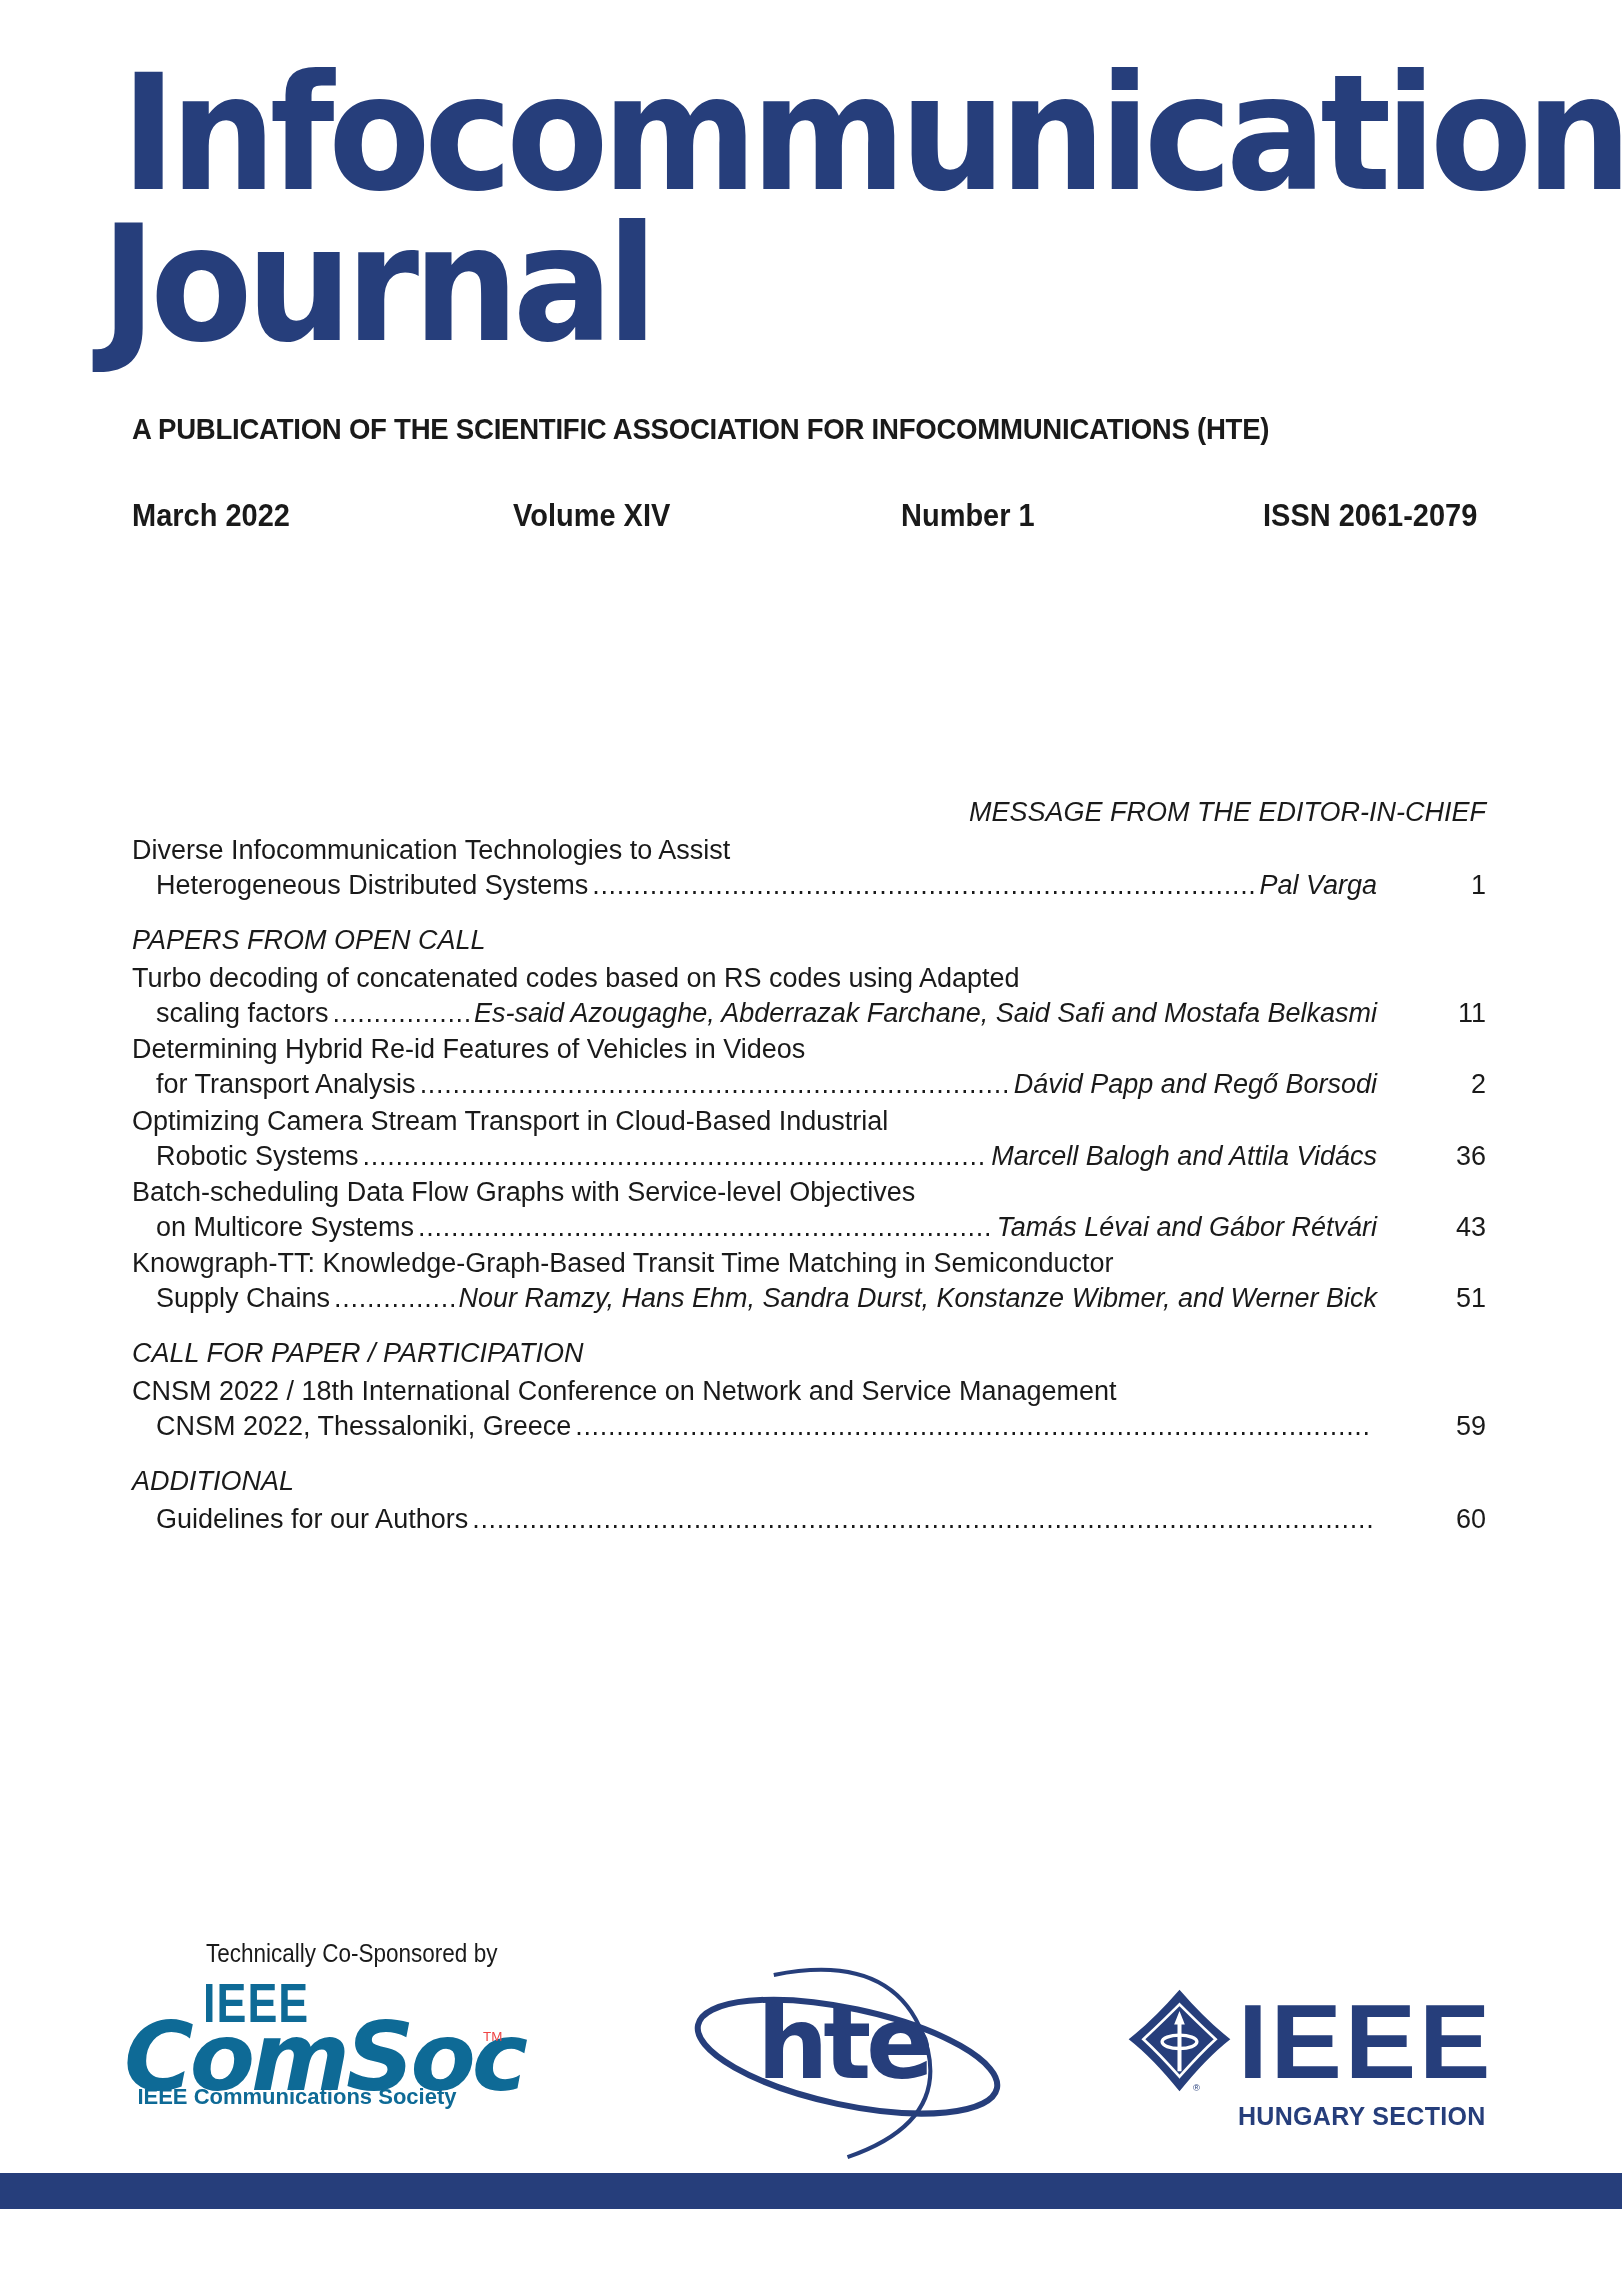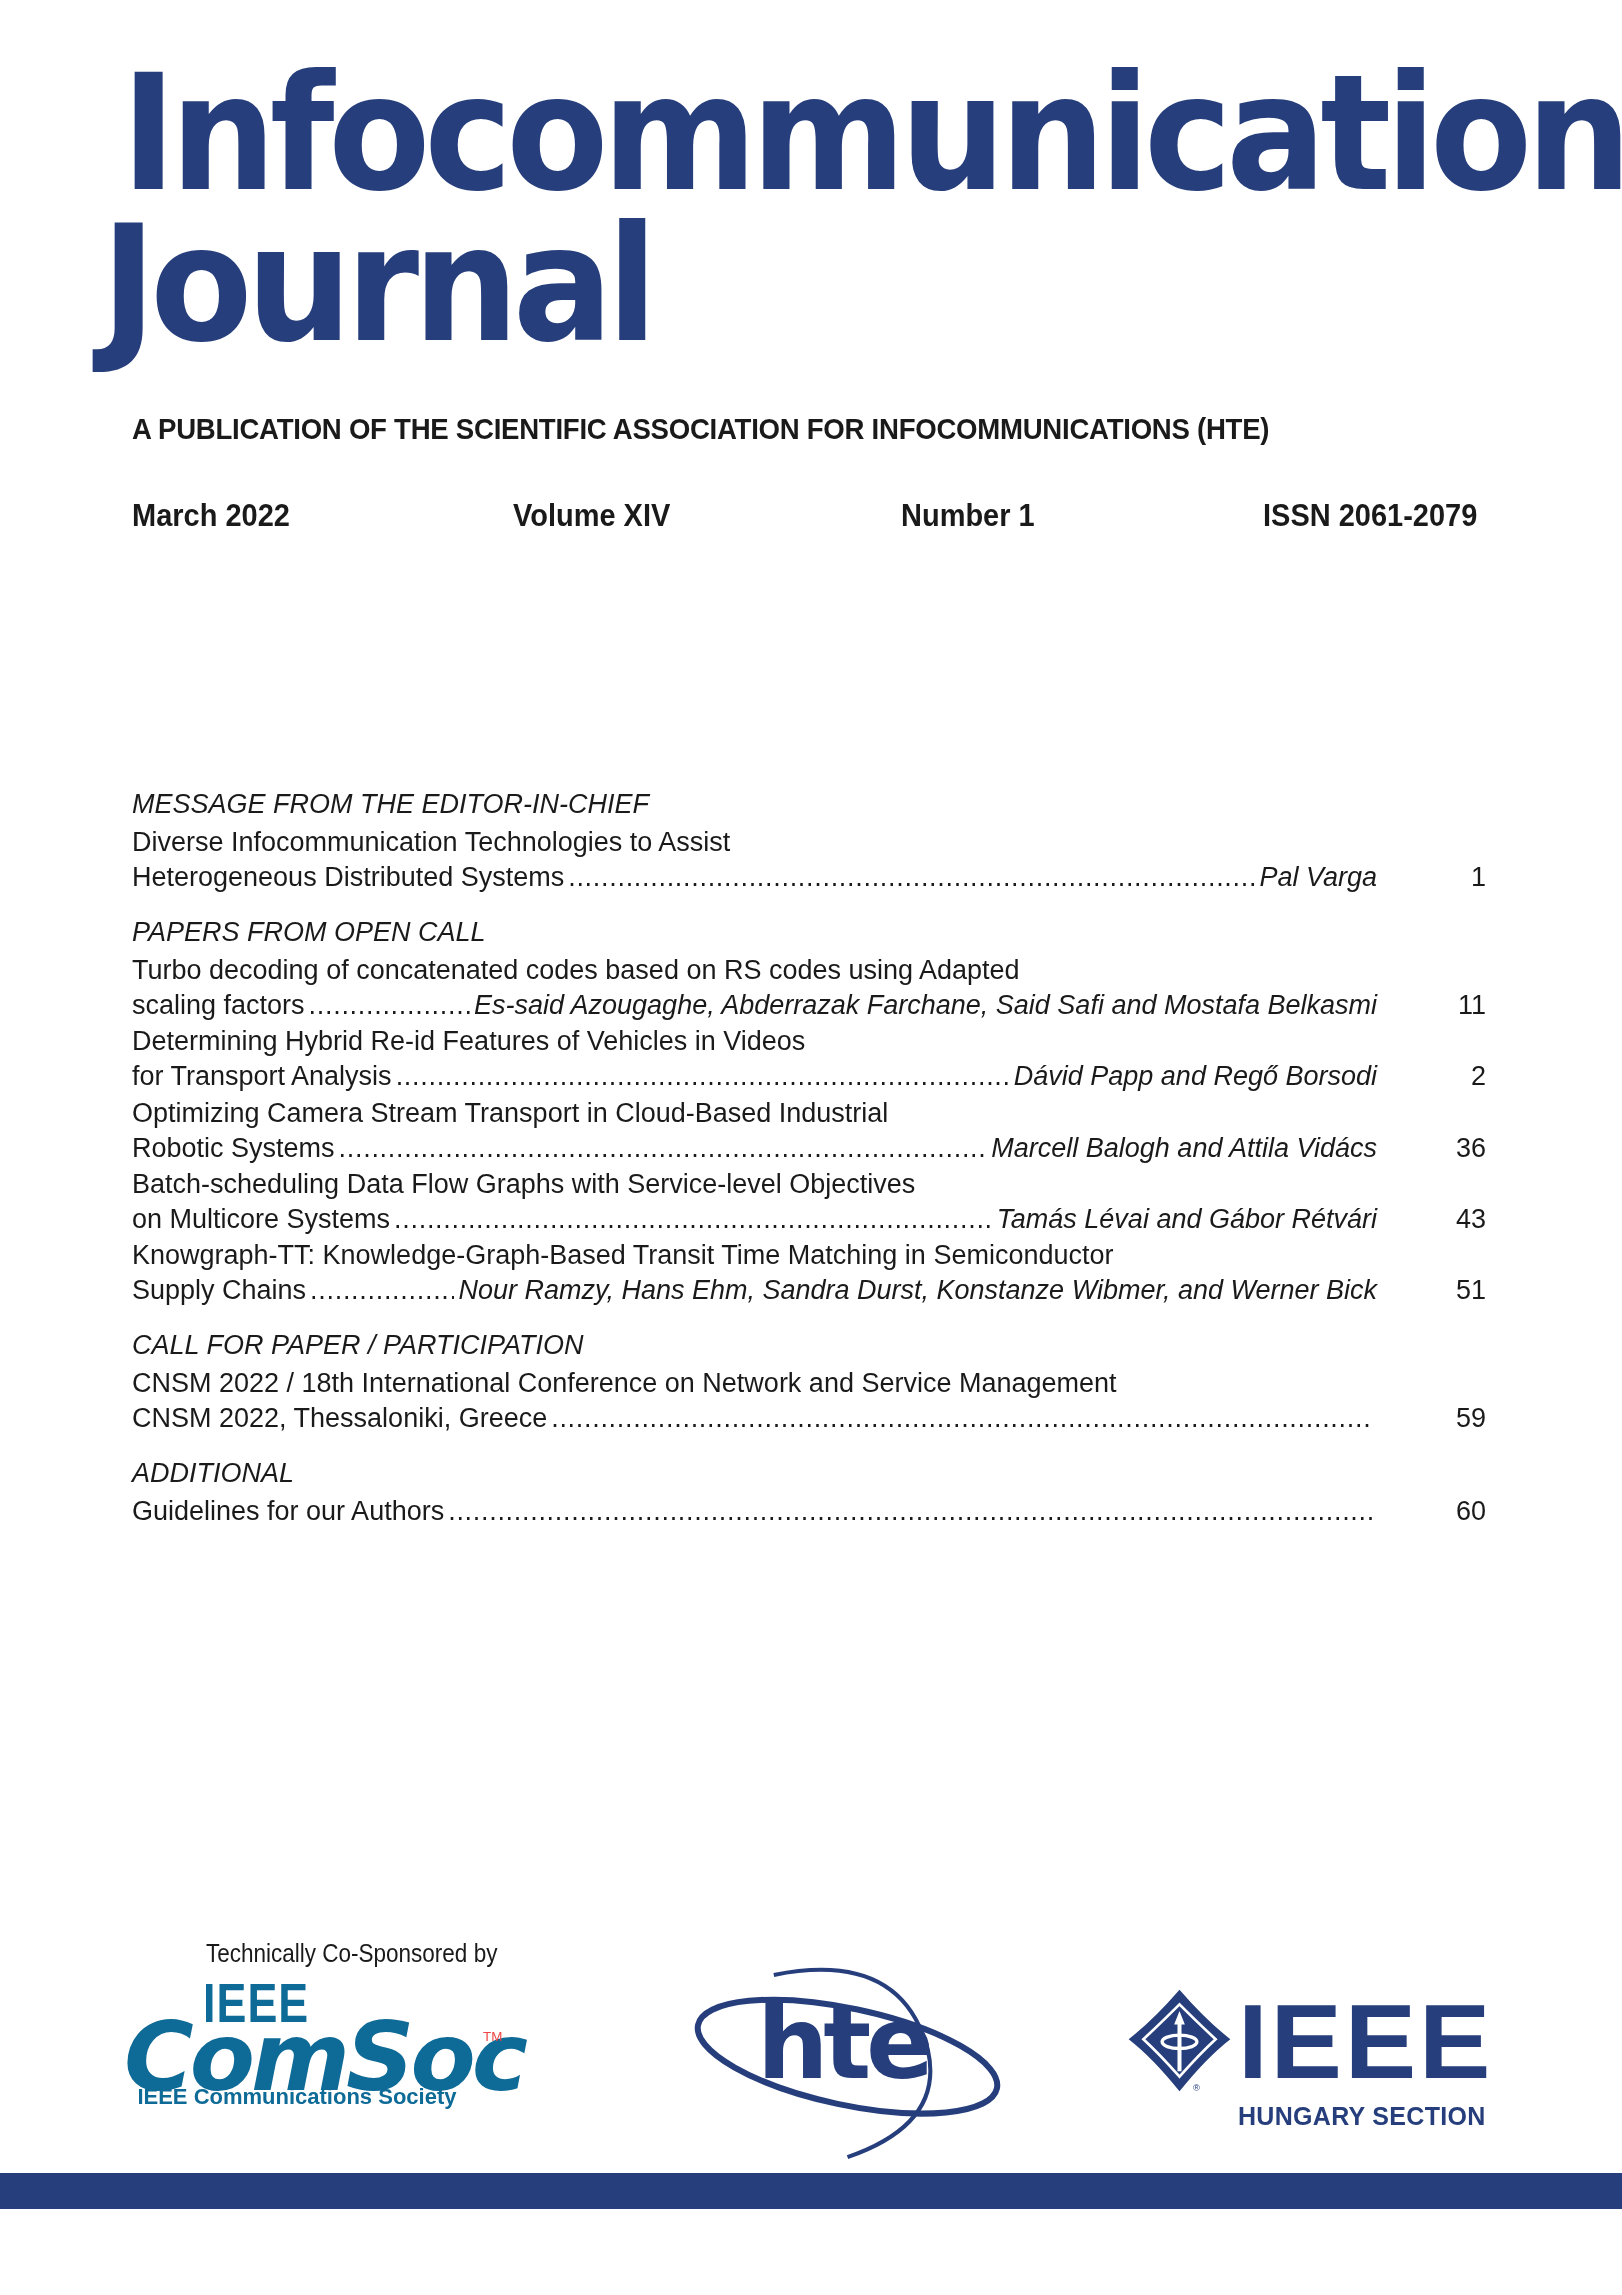--- a/index.html
+++ b/index.html
@@ -12,25 +12,25 @@
   .subtitle { position: absolute; left: 132px; top: 412px; font-size: 30px; font-weight: bold; letter-spacing: -0.3px; white-space: nowrap; transform: scaleX(0.92); transform-origin: left top; }
 
   .issue-row { position: absolute; top: 497px; font-size: 31.5px; font-weight: bold; white-space: nowrap; transform: scaleX(0.92); transform-origin: left top; }
   .issue-date { left: 132px; }
   .issue-volume { left: 513px; }
   .issue-number { left: 901px; }
   .issue-issn { left: 1263px; }
 
   .toc { position: absolute; left: 132px; top: 783px; width: 1354px; font-size: 27px; }
   .toc .section { font-style: italic; margin-top: 16px; height: 42px; line-height: 42px; white-space: nowrap; }
-  .toc .section:first-child { margin-top: 0; }
+  .toc .section:first-child { margin-top: 8px; text-align: right; }
   .toc .entry { position: relative; margin-bottom: 1.3px; }
   .toc .title-line { height: 35px; line-height: 35px; white-space: nowrap; }
   .toc .last-line { position: relative; height: 35px; line-height: 35px; white-space: nowrap; display: flex; align-items: baseline; width: 1245px; }
-  .toc .last-text { flex: 0 0 auto; }
+  .toc .last-text { flex: 0 0 auto; margin-left: 24px; }
   .toc .dots { flex: 1 1 auto; overflow: hidden; white-space: nowrap; margin: 0 4px; color: #1a1a1a; letter-spacing: 0.7px; }
   .toc .dots::before { content: "......................................................................................................................................................................................................................................................................."; }
   .toc .authors { flex: 0 0 auto; font-style: italic; }
   .toc .page { position: absolute; right: -109px; top: 0; width: 80px; text-align: right; }
 
   .sponsor-caption { position: absolute; left: 206px; top: 1939px; font-size: 25px; white-space: nowrap; transform: scaleX(0.9); transform-origin: left top; color: #1a1a1a; }
   .comsoc { position: absolute; left: 124px; top: 1970px; width: 375px; height: 147px; color: #0e6a96; }
   .comsoc .ieee { position: absolute; left: 79px; top: 0; font-size: 56px; font-weight: bold; letter-spacing: 1.3px; transform: scaleX(0.8); transform-origin: left top; }
   .comsoc .brand { position: absolute; left: 0; top: 32px; font-size: 95px; font-weight: bold; font-style: italic; font-family: "DejaVu Sans", sans-serif; letter-spacing: -4px; }
   .comsoc .tm { position: absolute; left: 359px; top: 59px; font-size: 13.4px; color: #ef4444; }

